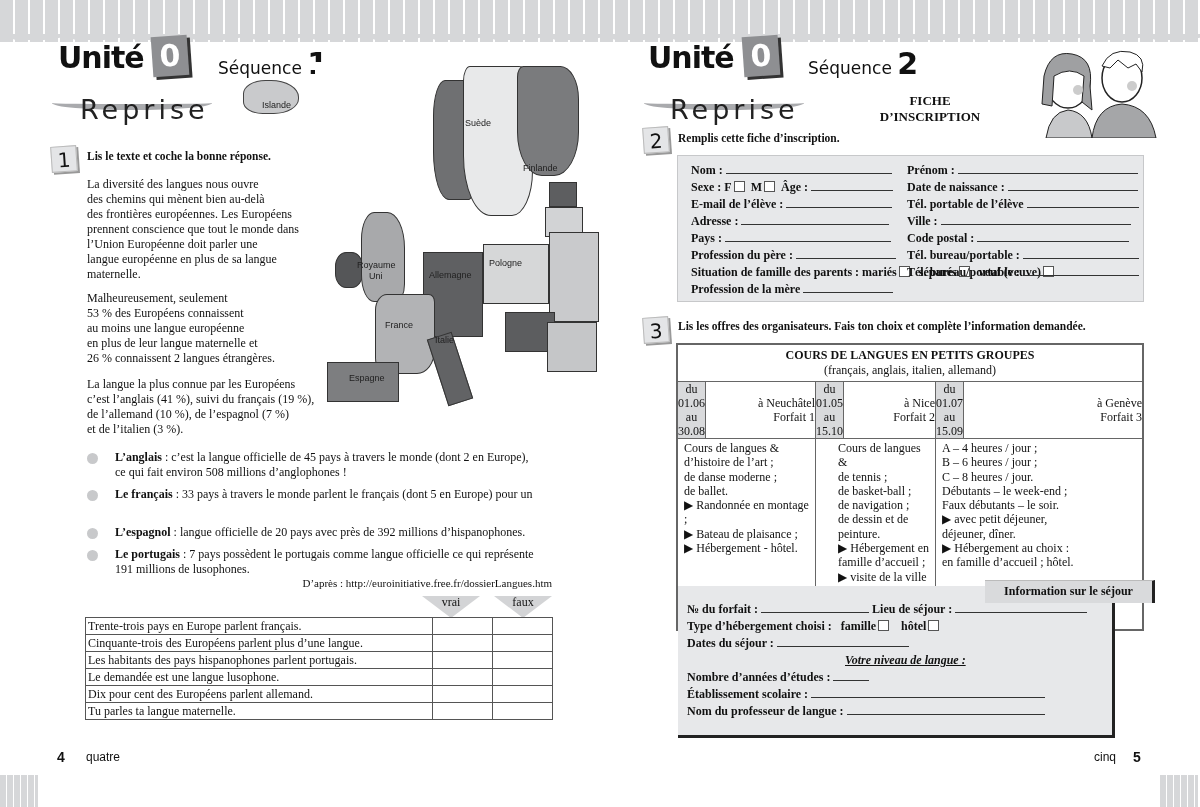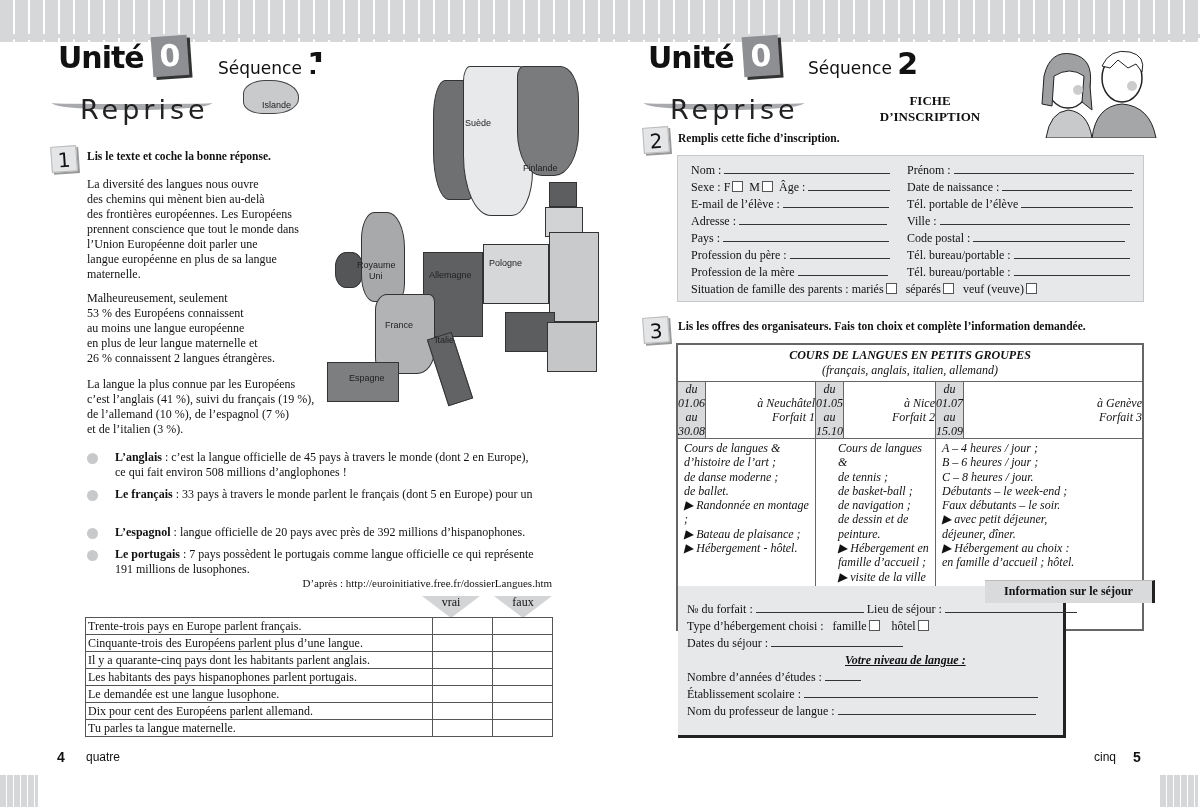--- a/index.html
+++ b/index.html
@@ -40,27 +40,27 @@
   
   table { border-collapse: collapse; }
   .vf-table td { border: 1px solid #555; height: 17px; font-size: 12px; padding: 0 2px; }
   .vf-table td.q { width: 346px; }
   .vf-table td.box { width: 60px; }
   .vf-head { width: 58px; height: 22px; background: #d3d4d6; clip-path: polygon(0 0, 100% 0, 50% 100%);
       font-size: 12px; text-align: center; line-height: 13px; }
 
   
   .form-box { background: #e7e8ea; border: 1px solid #c7c8ca; }
-  .form-line { font-size: 12px; height: 17px; line-height: 17px; white-space: nowrap; }
+  .form-line { font-size: 12px; height: 17px; line-height: 17px; white-space: nowrap; font-weight: bold; }
   .blank { display: inline-block; border-bottom: 1px solid #333; height: 12px; vertical-align: baseline; }
   .chk { display: inline-block; width: 11px; height: 11px; border: 1px solid #555; background: #fff; vertical-align: -1px; margin: 0 3px 0 2px; }
 
   
   .courses { border: 2px solid #666; }
-  .courses td { border: 1px solid #666; font-size: 12px; vertical-align: top; font-style: italic; }
+  .courses td { border: 1px solid #666; font-size: 12px; vertical-align: top; }
   .date-cell { background: #d9dadc; text-align: center; width: 20px; line-height: 14px; }
   .city-cell { text-align: right; vertical-align: middle !important; line-height: 14px; }
   .desc { line-height: 14.3px; padding: 2px 6px; }
 
   .info-tab { background: #d9dadc; border-right: 3px solid #222; border-top: 1px solid #bbb; font-weight: bold; font-size: 12px; text-align: center; line-height: 21px; }
   .info-box { background: #e7e8ea; border-right: 3px solid #222; border-bottom: 3px solid #222; }
 
   .page-num { font-family: "Liberation Sans", sans-serif; font-weight: bold; font-size: 14px; }
   .page-word { font-family: "Liberation Sans", sans-serif; font-size: 12px; }
 </style>
@@ -168,25 +168,20 @@
           <td class="q">Trente-trois pays en Europe parlent français.</td>
           <td class="box"></td>
           <td class="box"></td>
         </tr>
     <tr>
           <td class="q">Cinquante-trois des Européens parlent plus d’une langue.</td>
           <td class="box"></td>
           <td class="box"></td>
         </tr>
     <tr>
-          <td class="q">Il y a quarante-cinq pays dont les habitants parlent anglais.</td>
-          <td class="box"></td>
-          <td class="box"></td>
-        </tr>
-    <tr>
           <td class="q">Les habitants des pays hispanophones parlent portugais.</td>
           <td class="box"></td>
           <td class="box"></td>
         </tr>
     <tr>
           <td class="q">Le demandée est une langue lusophone.</td>
           <td class="box"></td>
           <td class="box"></td>
         </tr>
     <tr>
@@ -241,22 +236,22 @@
   <div class="abs instr" style="left:678px;top:132px;">Remplis cette fiche d’inscription.</div>
 
   <div class="abs form-box" style="left:677px;top:155px;width:467px;height:147px;">
     <div class="abs" style="left:13px;top:6px;">
       <div class="form-line"><span>Nom :</span> <span class="blank" style="width:166px;"></span></div>
       <div class="form-line"><span>Sexe : F</span><span class="chk"></span> <span>M</span><span class="chk"></span> <span>Âge :</span> <span class="blank" style="width:82px;"></span></div>
       <div class="form-line"><span>E-mail de l’élève :</span> <span class="blank" style="width:106px;"></span></div>
       <div class="form-line"><span>Adresse :</span> <span class="blank" style="width:148px;"></span></div>
       <div class="form-line"><span>Pays :</span> <span class="blank" style="width:166px;"></span></div>
       <div class="form-line"><span>Profession du père :</span> <span class="blank" style="width:100px;"></span></div>
+      <div class="form-line"><span>Situation de famille des parents : mariés</span><span class="chk"></span> &nbsp;<span>séparés</span><span class="chk"></span> &nbsp;<span>veuf (veuve)</span><span class="chk"></span></div>
       <div class="form-line"><span>Profession de la mère</span> <span class="blank" style="width:90px;"></span></div>
-      <div class="form-line"><span>Situation de famille des parents : mariés</span><span class="chk"></span> &nbsp;<span>séparés</span><span class="chk"></span> &nbsp;<span>veuf (veuve)</span><span class="chk"></span></div>
     </div>
     <div class="abs" style="left:229px;top:6px;">
       <div class="form-line"><span>Prénom :</span> <span class="blank" style="width:180px;"></span></div>
       <div class="form-line"><span>Date de naissance :</span> <span class="blank" style="width:130px;"></span></div>
       <div class="form-line"><span>Tél. portable de l’élève</span> <span class="blank" style="width:112px;"></span></div>
       <div class="form-line"><span>Ville :</span> <span class="blank" style="width:190px;"></span></div>
       <div class="form-line"><span>Code postal :</span> <span class="blank" style="width:152px;"></span></div>
       <div class="form-line"><span>Tél. bureau/portable :</span> <span class="blank" style="width:116px;"></span></div>
       <div class="form-line"><span>Tél. bureau/portable :</span> <span class="blank" style="width:116px;"></span></div>
     </div>
@@ -334,21 +329,21 @@
         <div>Faux débutants – le soir.</div>
         <div>▶ avec petit déjeuner,</div>
         <div>déjeuner, dîner.</div>
         <div>▶ Hébergement au choix :</div>
         <div>en famille d’accueil ; hôtel.</div>
       </td>
     </tr>
   </tbody>
     </table>
 
-  <div class="abs info-box" style="left:678px;top:586px;width:388px;height:152px;">
+  <div class="abs info-box" style="left:678px;top:586px;width:437px;height:152px;">
     <div class="abs" style="left:9px;top:15px;">
       <div class="form-line"><span>№ du forfait :</span> <span class="blank" style="width:108px;"></span> <span>Lieu de séjour :</span> <span class="blank" style="width:132px;"></span></div>
       <div class="form-line"><span>Type d’hébergement choisi :</span> &nbsp;&nbsp;<span>famille</span><span class="chk"></span> &nbsp;&nbsp;<span>hôtel</span><span class="chk"></span></div>
       <div class="form-line"><span>Dates du séjour :</span> <span class="blank" style="width:132px;"></span></div>
       <div class="form-line" style="padding-left:158px;font-weight:bold;font-style:italic;text-decoration:underline;">Votre niveau de langue :</div>
       <div class="form-line"><span>Nombre d’années d’études :</span> <span class="blank" style="width:36px;"></span></div>
       <div class="form-line"><span>Établissement scolaire :</span> <span class="blank" style="width:234px;"></span></div>
       <div class="form-line"><span>Nom du professeur de langue :</span> <span class="blank" style="width:198px;"></span></div>
     </div>
   </div>

